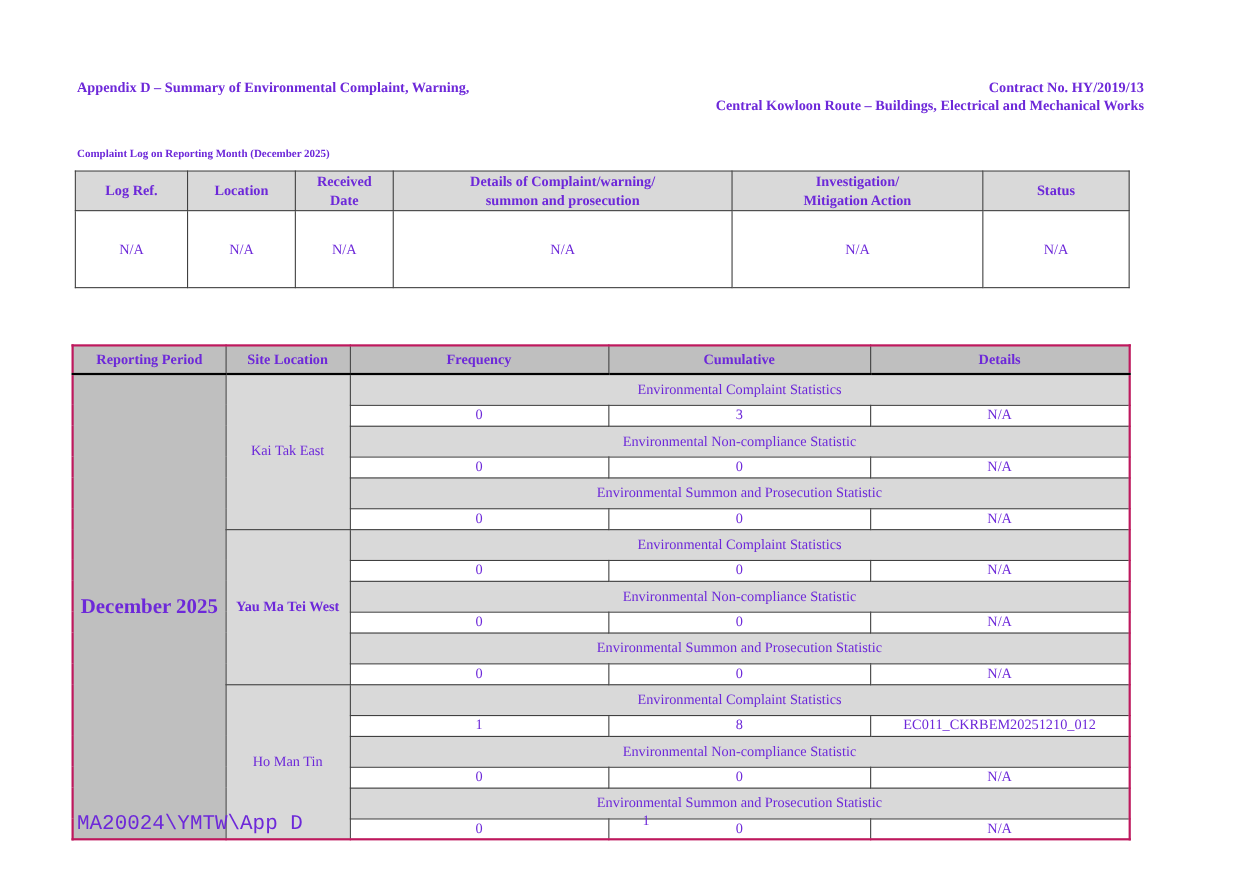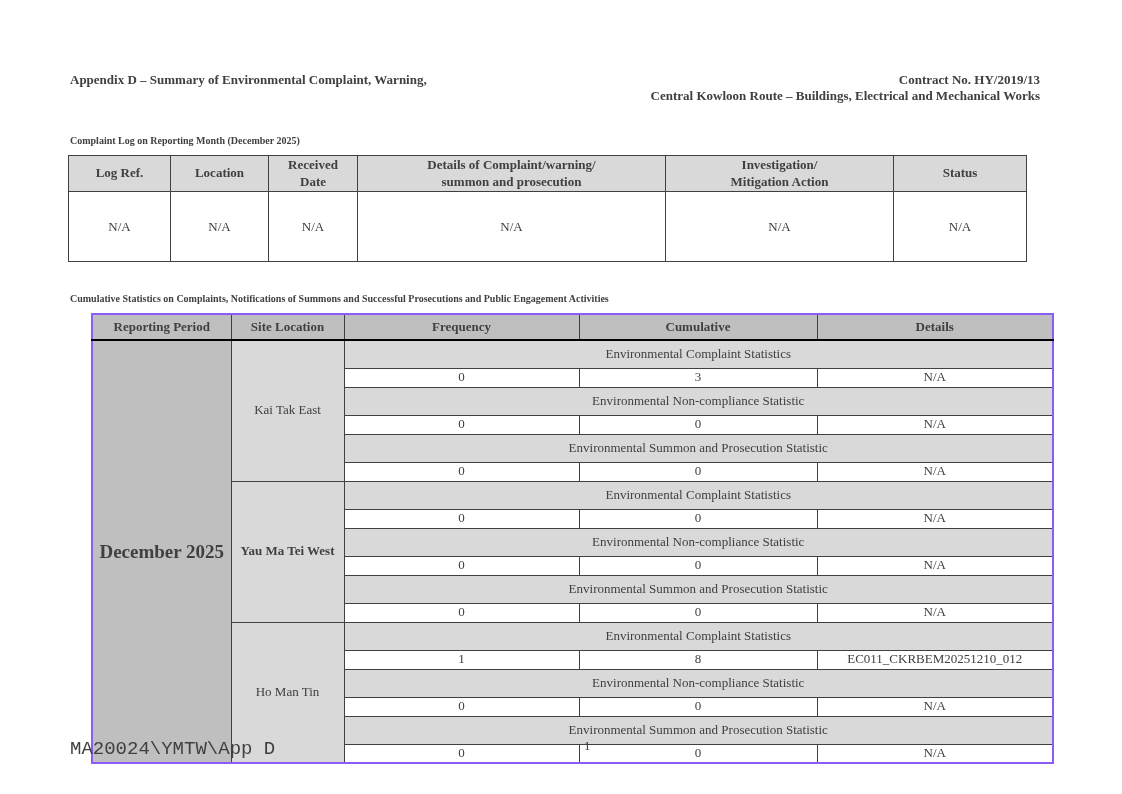--- a/index.html
+++ b/index.html
@@ -2,21 +2,21 @@
 <html><head>
 <meta charset="utf-8">
 <style>
   * { margin:0; padding:0; box-sizing:border-box; }
   html,body { background:#ffffff; }
   .page {
     position:relative;
     width:1122px; height:794px;
     background:#ffffff;
     font-family:"Liberation Serif","DejaVu Serif",serif;
-    color:#404040;
+    color:#6d28d9;
     overflow:hidden;
   }
 
   
   .doc-header {
     position:absolute; top:72px; left:70px; width:970px;
     display:flex; justify-content:space-between;
     font-weight:bold; font-size:13px; line-height:1.25;
   }
   .doc-header .left  { text-align:left;  max-width:480px; }
@@ -41,21 +41,21 @@
   #t1 td { height:70px; font-size:13px; background:#fff; }
 
   
   .remarks {
     position:absolute; left:70px; top:262px;
     font-size:12.5px;
   }
   .remarks b { font-weight:bold; }
 
   
-  #t2 { position:absolute; left:65px; top:313px; width:961px; border:2px solid #8b5cf6;margin-left:26px; }
+  #t2 { position:absolute; left:65px; top:313px; width:961px; border:2px solid #be185d; }
   #t2 th, #t2 td {
     border:1px solid #404040;
     font-size:13px; text-align:center; vertical-align:middle;
     padding:0 2px; line-height:1.15;
   }
   #t2 th {
     background:#bfbfbf; font-weight:bold; height:26px;
     border-bottom:2px solid #000;
   }
   #t2 .period  { background:#bfbfbf; font-weight:bold; font-size:19px; border-right:1px solid #404040; }
@@ -113,21 +113,20 @@
         <td>N/A</td>
         <td>N/A</td>
         <td>N/A</td>
         <td>N/A</td>
         <td>N/A</td>
       </tr>
     </tbody>
   </table>
 
 
-  <div class="section-title" id="sec2-title">Cumulative Statistics on Complaints, Notifications of Summons and Successful Prosecutions and Public Engagement Activities</div>
 
   <table id="t2">
     <colgroup>
       <col style="width:139px">
         <col style="width:113px">
         <col style="width:235px">
       <col style="width:238px">
         <col style="width:236px">
     </colgroup>
     <thead>

